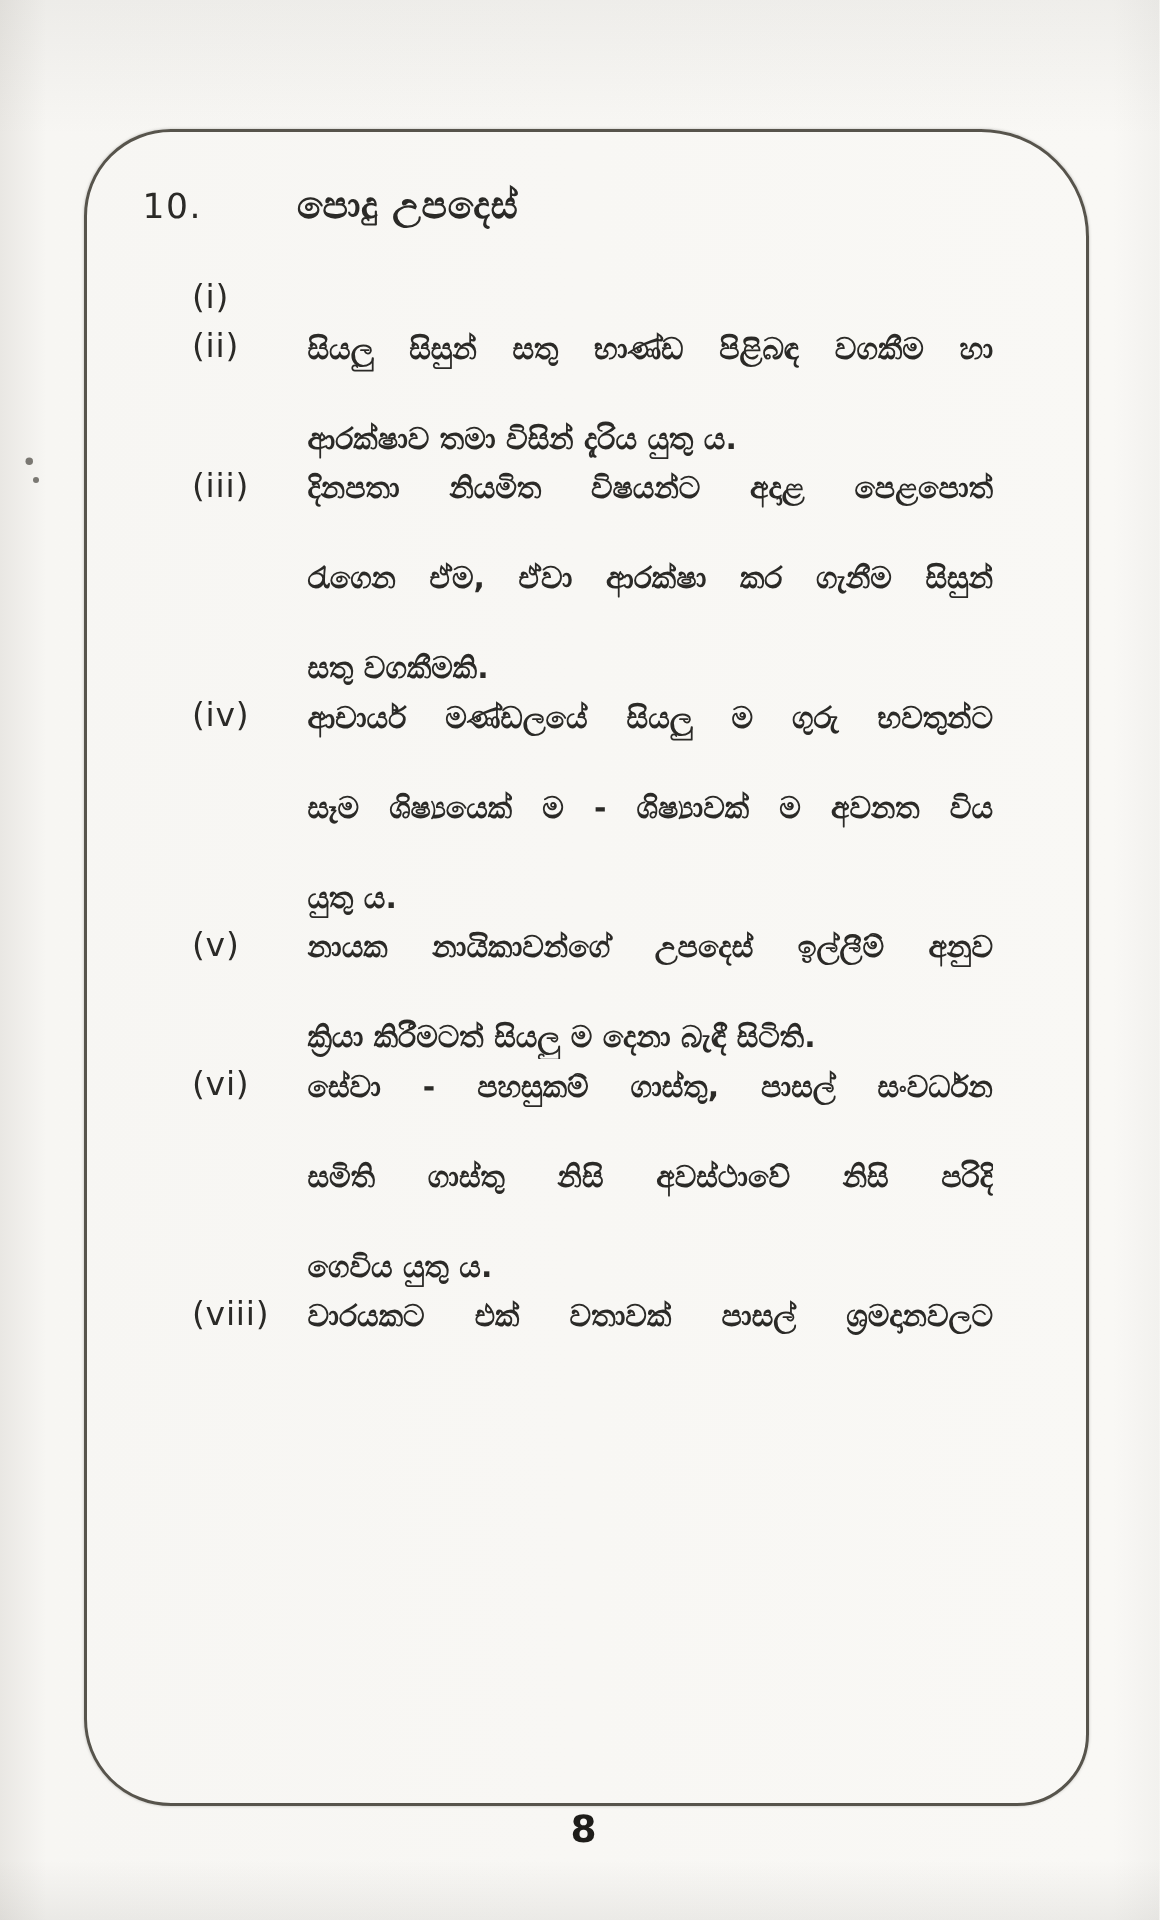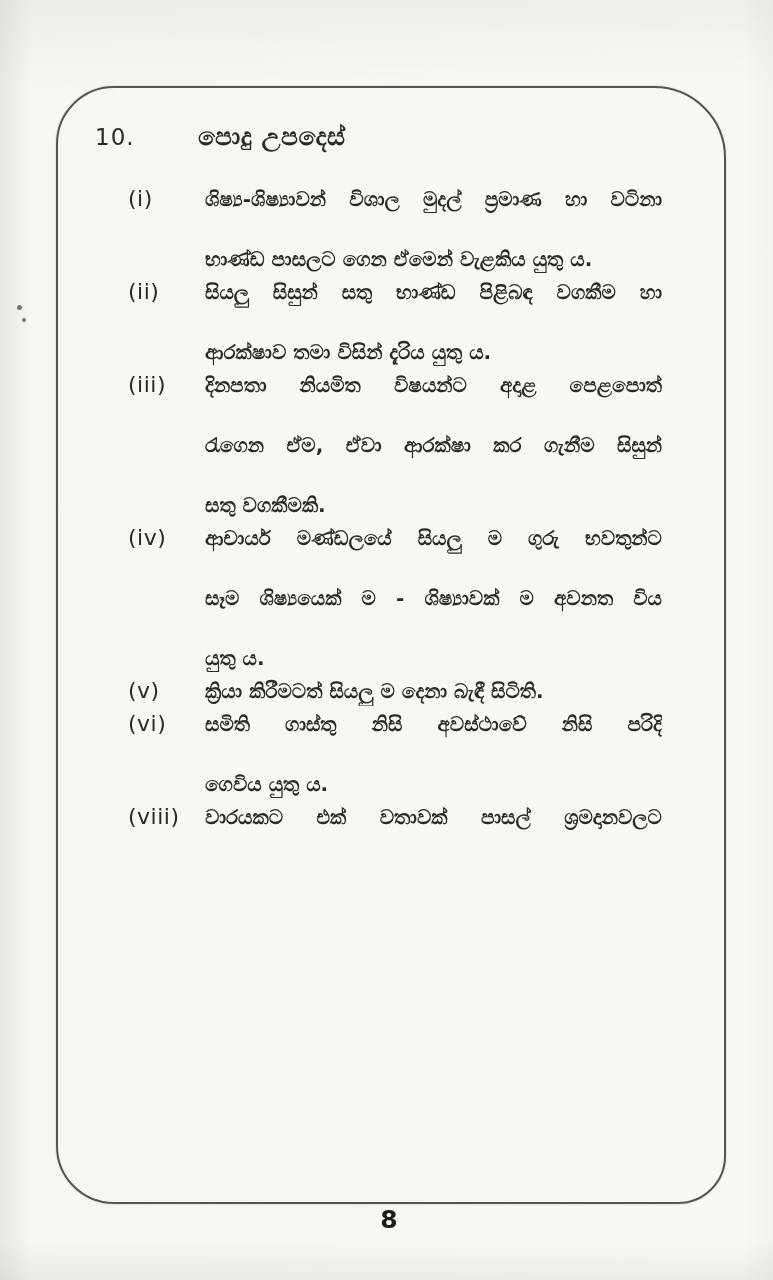--- a/index.html
+++ b/index.html
@@ -133,24 +133,20 @@
 <div class="speckle s2"></div>
 
 <div class="section-head">
   <span class="section-number">10.</span>
   <span class="section-title">පොදු උපදෙස්</span>
 </div>
 
 <div class="list">
     <div class="item">
       <div class="label">(i)</div>
-      <div class="body">
-        <div class="line just">ශිෂ්‍ය-ශිෂ්‍යාවන් විශාල මුදල් ප්‍රමාණ හා වටිනා</div>
-        <div class="line last">භාණ්ඩ පාසලට ගෙන ඒමෙන් වැළකිය යුතු ය.</div>
-      </div>
     </div>
     <div class="item">
       <div class="label">(ii)</div>
       <div class="body">
         <div class="line just">සියලු සිසුන් සතු භාණ්ඩ පිළිබඳ වගකීම හා</div>
         <div class="line last">ආරක්ෂාව තමා විසින් දැරිය යුතු ය.</div>
       </div>
     </div>
     <div class="item">
       <div class="label">(iii)</div>
@@ -164,26 +160,28 @@
       <div class="label">(iv)</div>
       <div class="body">
         <div class="line just">ආචාර්ය මණ්ඩලයේ සියලු ම ගුරු භවතුන්ට</div>
         <div class="line just">සෑම ශිෂ්‍යයෙක් ම - ශිෂ්‍යාවක් ම අවනත විය</div>
         <div class="line last">යුතු ය.</div>
       </div>
     </div>
     <div class="item">
       <div class="label">(v)</div>
       <div class="body">
+        <div class="line just">නායක නායිකාවන්ගේ උපදෙස් ඉල්ලීම් අනුව</div>
         <div class="line last">ක්‍රියා කිරීමටත් සියලු ම දෙනා බැඳී සිටිති.</div>
       </div>
     </div>
     <div class="item">
       <div class="label">(vi)</div>
       <div class="body">
+        <div class="line just">සේවා - පහසුකම් ගාස්තු, පාසල් සංවර්ධන</div>
         <div class="line just">සමිති ගාස්තු නිසි අවස්ථාවේ නිසි පරිදි</div>
         <div class="line last">ගෙවිය යුතු ය.</div>
       </div>
     </div>
     <div class="item">
       <div class="label">(viii)</div>
       <div class="body">
         <div class="line just">වාරයකට එක් වතාවක් පාසල් ශ්‍රමදානවලට</div>
       </div>
     </div>

